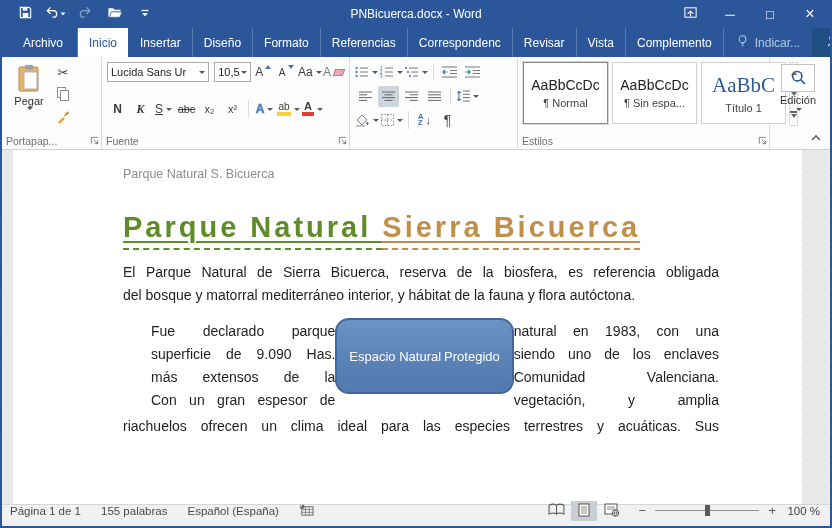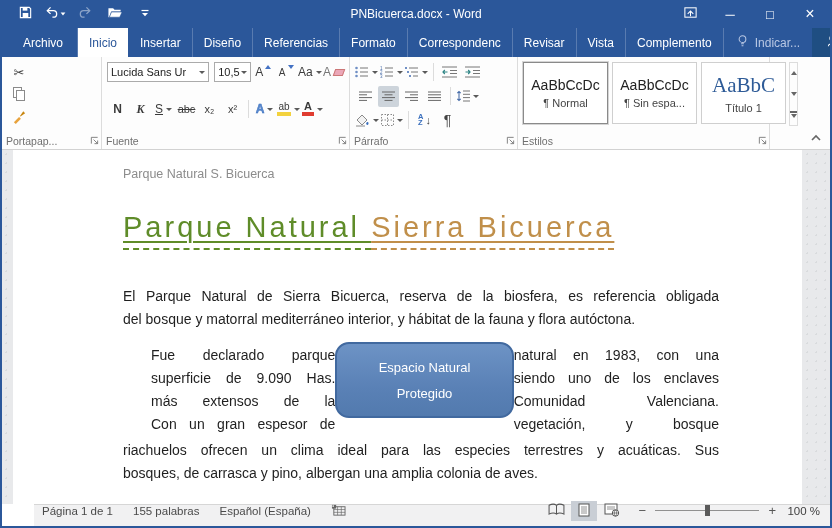--- a/index.html
+++ b/index.html
@@ -78,40 +78,40 @@
   .collapse-ribbon { position:absolute; right:8px; bottom:3px; }
 
   
   .docarea { flex:1; display:flex; background:#e8e9eb;
              background-image:radial-gradient(#d9dbdd 1px, transparent 1px); background-size:9px 9px; min-height:0; }
   .gutter-l { width:11px; flex:none; }
   .gutter-r { width:28px; flex:none; }
   .page { flex:1; background:#fff; padding:17px 83px 0 110px; overflow:hidden;
           font-family:"DejaVu Sans", sans-serif; }
   .doc-header { font-size:12.5px; color:#8c8c8c; font-family:"Liberation Sans", sans-serif; }
-  .doc-title { margin-top:30px; font-size:29px; letter-spacing:3px; white-space:nowrap; font-family:"Liberation Sans", sans-serif; }
+  .doc-title { margin-top:30px; font-size:29px; letter-spacing:3px; white-space:nowrap; font-family:"Liberation Sans", sans-serif;font-weight:bold; }
   .t-green { color:#5f8c29; text-decoration:underline; text-decoration-thickness:2px; text-underline-offset:4px;
              border-bottom:2px dashed #5f8c29; padding-bottom:5px; }
   .t-tan { color:#c08f4a; text-decoration:underline; text-decoration-thickness:2px; text-underline-offset:4px;
            border-bottom:2px dashed #c08f4a; padding-bottom:5px; }
   .body-text { font-size:14px; line-height:23px; color:#1f1f1f; font-family:"Liberation Sans", sans-serif; }
   .jline { text-align:justify; text-align-last:justify; white-space:normal; }
-  .para1 { margin-top:41px; }
+  .para1 { margin-top:17px; }
   .wrapblock { margin-top:13px; display:flex; justify-content:space-between; align-items:flex-start;margin-left:28px; }
   .wcol-l { width:185px; }
   .wcol-r { width:206px; }
   .shape { width:179px; height:76px; margin-top:-2px; border-radius:14px; border:2.5px solid #41699f;
            background:linear-gradient(180deg,#6d93c5 0%, #5a81b6 60%, #527aae 100%);
-           display:flex; flex-direction:column; align-items:center; justify-content:center; gap:3px;
+           display:flex; flex-direction:row; align-items:center; justify-content:center; gap:3px;
            color:#fff; font-size:13px; font-family:"Liberation Sans", sans-serif; }
   .tail { margin-top:3px; }
 
   
   .statusbar { height:22px; background:#f1f1f2; border-top:1px solid #d6d6d6; display:flex; align-items:center;
-               font-size:11.5px; color:#4a4a4a; padding:0 6px 10px 8px; flex:none;margin-left:32px; }
+               font-size:11.5px; color:#4a4a4a; padding:0 6px 10px 8px; flex:none; }
   .sb-item { margin-right:20px; display:flex; align-items:center; }
   .sb-right { margin-left:auto; display:flex; align-items:center; gap:2px; }
   .view-btn { width:26px; height:20px; display:flex; align-items:center; justify-content:center; }
   .view-btn.active { background:#c9ced5; }
   .zoom-wrap { display:flex; align-items:center; margin-left:10px; gap:8px; }
   .z-sign { font-size:13px; color:#555; width:10px; text-align:center; }
   .slider-track { width:104px; height:1px; background:#909090; position:relative; }
   .slider-handle { position:absolute; left:50px; top:-5px; width:5px; height:11px; background:#5a5a5a; }
   .zoom-label { margin-left:8px; margin-right:4px; color:#3f3f3f; }
 </style>
@@ -168,22 +168,22 @@
       <div class="win-btn">□</div>
       <div class="win-btn" style="font-size:16px">×</div>
     </div>
   </div>
 
   <div class="tabrow">
     <div class="tab first">Archivo</div>
     <div class="tab active">Inicio</div>
     <div class="tab">Insertar</div>
     <div class="tab">Diseño</div>
+    <div class="tab">Formato</div>
     <div class="tab">Referencias</div>
-    <div class="tab">Formato</div>
     <div class="tab">Correspondenc</div>
     <div class="tab">Revisar</div>
     <div class="tab">Vista</div>
     <div class="tab">Complemento</div>
     <div class="tellme">
       <span><svg width="13" height="14" viewBox="0 0 14 15">
             <circle cx="7" cy="5.5" r="3.6" fill="none" stroke="#b9c8e4" stroke-width="1.1"></circle>
             <path d="M5.5 10.5h3M6 12.5h2" stroke="#b9c8e4" stroke-width="1.1"></path>
           </svg></span>
       <span>Indicar...</span>
@@ -195,20 +195,29 @@
             <path d="M11.5 6.5h4M13.5 4.5v4" stroke="#fff" stroke-width="1.1"></path>
           </svg></span>
 
     </div>
   </div>
 
   <div class="ribbon">
 
     <div class="rgroup" style="width:100px">
       <div class="rgroup-content" style="display:flex">
+        <div class="paste-big">
+          <span><svg width="26" height="30" viewBox="0 0 26 30">
+                <rect x="3" y="4" width="19" height="24" rx="1.5" fill="#e3b469" stroke="#b98b45"></rect>
+                <rect x="9" y="2" width="8" height="4.5" rx="1" fill="#9aa0a8"></rect>
+                <rect x="8" y="9" width="13" height="17" fill="#fff" stroke="#b0b0b0"></rect>
+              </svg></span>
+          <span>Pegar</span>
+          <span class="ddt"></span>
+        </div>
         <div class="clip-col">
           <div class="mini">
               <span class="scissors">✂</span>
             </div>
           <div class="mini">
             <span><svg width="16" height="16" viewBox="0 0 16 16">
                   <rect x="2.5" y="1.5" width="8" height="10" fill="#fff" stroke="#8a8a8a"></rect>
                   <rect x="5.5" y="4.5" width="8" height="10" fill="#fff" stroke="#8a8a8a"></rect>
                 </svg></span>
           </div>
@@ -393,27 +402,20 @@
           <div class="rbtn">
             <span style="display:flex;flex-direction:column;font-size:7.5px;line-height:6.5px;color:#3a6fbd;font-weight:bold">
                 <span>A</span>
                 <span>Z</span>
               </span>
             <span style="font-size:11px;color:#444">↓</span>
           </div>
           <div class="rbtn" style="font-size:14px;color:#444">¶</div>
         </div>
       </div>
-      <div class="rgroup-label">
-        <span>Párrafo</span>
-        <span class="launcher"><svg width="9" height="9" viewBox="0 0 10 10">
-              <path d="M1.5 8.5v-7h7" fill="none" stroke="#777"></path>
-              <path d="M4 4l4.5 4.5M8.5 5v3.5H5" fill="none" stroke="#777"></path>
-            </svg></span>
-      </div>
     </div>
 
     <div class="rgroup" style="width:252px">
       <div class="rgroup-content" style="display:flex">
         <div class="stylecards">
           <div class="card selected">
             <span class="sample">AaBbCcDc</span>
             <span class="cname">¶ Normal</span>
           </div>
           <div class="card">
@@ -440,20 +442,35 @@
       </div>
       <div class="rgroup-label">
         <span>Estilos</span>
         <span class="launcher"><svg width="9" height="9" viewBox="0 0 10 10">
               <path d="M1.5 8.5v-7h7" fill="none" stroke="#777"></path>
               <path d="M4 4l4.5 4.5M8.5 5v3.5H5" fill="none" stroke="#777"></path>
             </svg></span>
       </div>
     </div>
 
+    <div class="rgroup" style="width:56px;border-right:none">
+      <div class="rgroup-content">
+        <div class="edit-stack">
+          <div class="search-box">
+            <span><svg width="17" height="17" viewBox="0 0 16 16">
+                  <circle cx="6.8" cy="6.8" r="4.4" fill="none" stroke="#2b579a" stroke-width="1.5"></circle>
+                  <path d="M10.2 10.2 14 14" stroke="#2b579a" stroke-width="1.5"></path>
+                </svg></span>
+          </div>
+          <span>Edición</span>
+          <span class="ddt"></span>
+        </div>
+      </div>
+      <div class="rgroup-label"></div>
+    </div>
 
     <div class="collapse-ribbon">
       <span><svg width="12" height="9" viewBox="0 0 12 9">
             <path d="M2 7l4-4 4 4" fill="none" stroke="#666" stroke-width="1.6"></path>
           </svg></span>
     </div>
   </div>
 
   <div class="docarea">
     <div class="gutter-l"></div>
@@ -474,26 +491,25 @@
           <div class="jline">Con un gran espesor de</div>
         </div>
         <div class="shape">
           <span>Espacio Natural</span>
           <span>Protegido</span>
         </div>
         <div class="wcol-r">
           <div class="jline">natural en 1983, con una</div>
           <div class="jline">siendo uno de los enclaves</div>
           <div class="jline">Comunidad Valenciana.</div>
-          <div class="jline">vegetación, y bosque</div>
+          <div class="jline">vegetación, y amplia</div>
         </div>
       </div>
       <div class="body-text tail">
         <div class="jline">riachuelos ofrecen un clima ideal para las especies terrestres y acuáticas. Sus</div>
-        <div>bosques, de carrasca y pino, albergan una amplia colonia de aves.</div>
       </div>
     </div>
     <div class="gutter-r"></div>
   </div>
 
   <div class="statusbar">
     <span class="sb-item">Página 1 de 1</span>
     <span class="sb-item">155 palabras</span>
     <span class="sb-item">Español (España)</span>
     <span class="sb-item">

